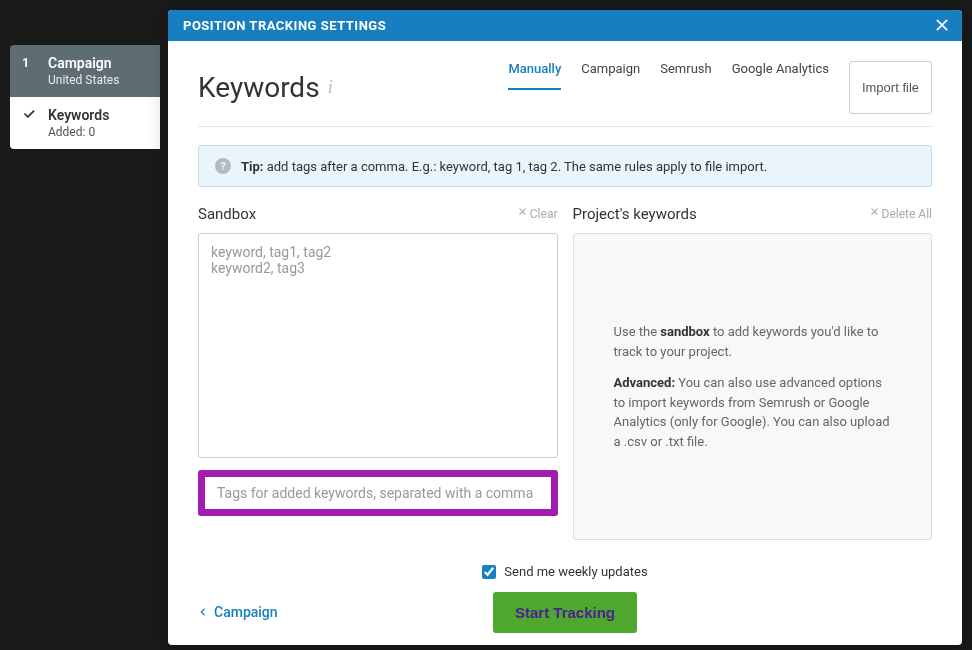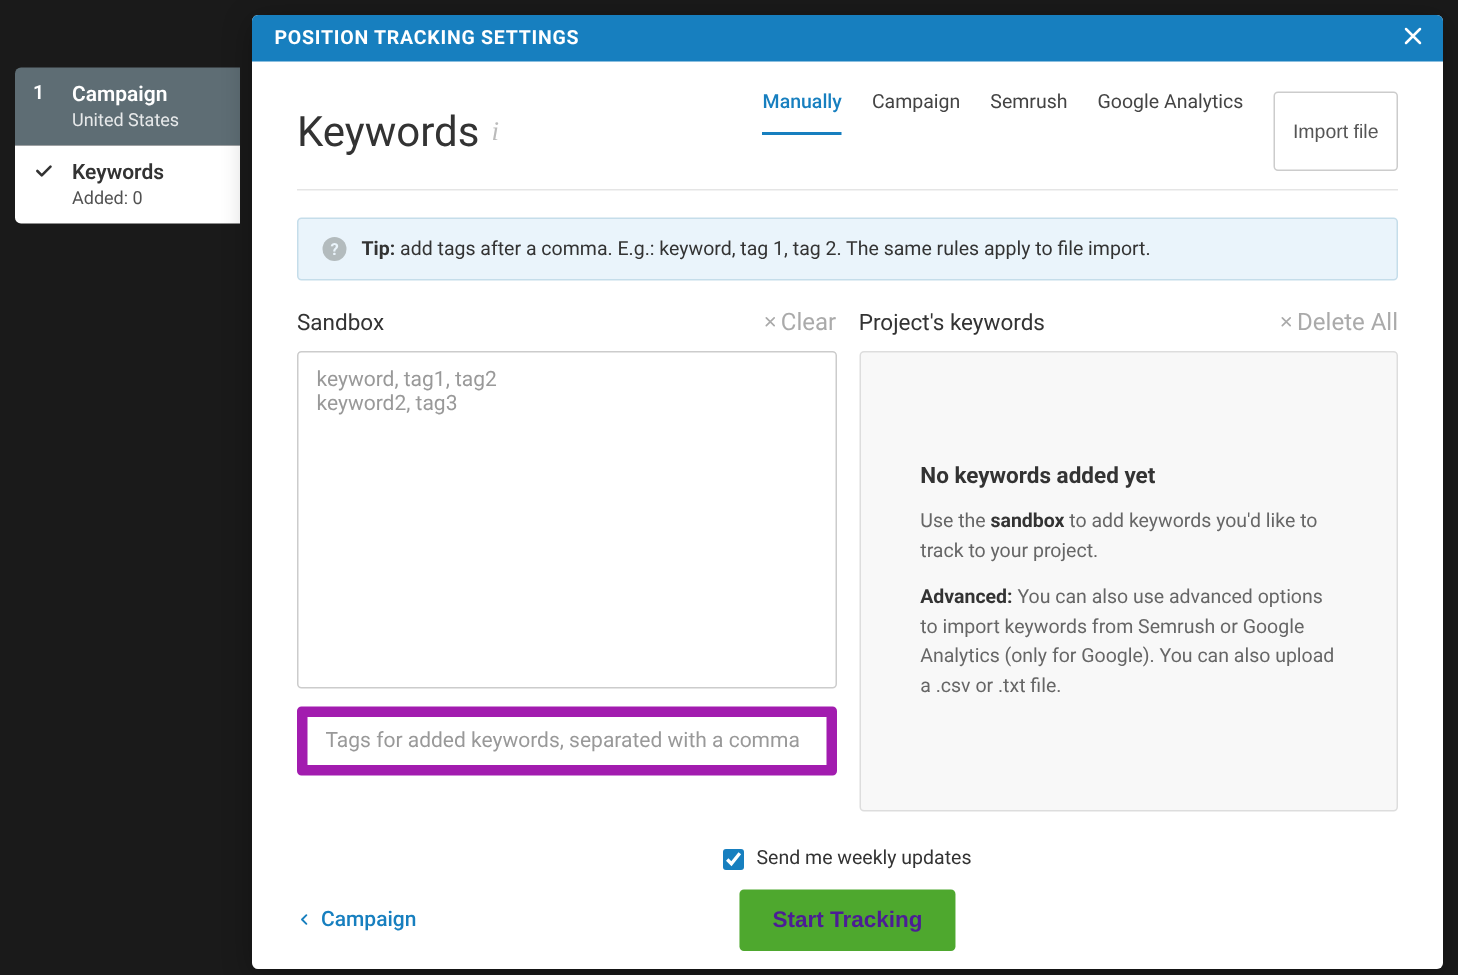--- a/index.html
+++ b/index.html
@@ -177,25 +177,25 @@
       display: flex;
       justify-content: space-between;
       align-items: center;
       margin-bottom: 10px;
     }
     .col-title {
       font-size: 15px;
       color: #333;
     }
     .col-action {
-      font-size: 16px;
+      font-size: 12px;
       color: #aaa;
       cursor: pointer;
       display: flex;
-      align-items: center;
+      align-items: flex-start;
       gap: 3px;
     }
     .sandbox-textarea {
       width: 100%;
       height: 225px;
       border: 1px solid #ccc;
       border-radius: 3px;
       padding: 10px 12px;
       font-size: 14px;
       font-family: inherit;
@@ -379,21 +379,20 @@
         <div class="col-header">
           <span class="col-title">Project's keywords</span>
           <span class="col-action">
             <svg width="9" height="9" viewBox="0 0 24 24">
                 <path d="M5 5l14 14M19 5L5 19" stroke="#aaa" stroke-width="3" stroke-linecap="round"></path>
               </svg>
             <span>Delete All</span>
           </span>
         </div>
         <div class="keywords-box">
-          <div class="kw-heading">No keywords added yet</div>
           <div class="kw-text">
             <span>Use the </span><b>sandbox</b><span> to add keywords you'd like to track to your project.</span>
           </div>
           <div class="kw-text" style="margin-bottom:0;">
             <b>Advanced:</b><span> You can also use advanced options to import keywords from Semrush or Google Analytics (only for Google). You can also upload a .csv or .txt file.</span>
           </div>
         </div>
       </div>
 
     </div>

